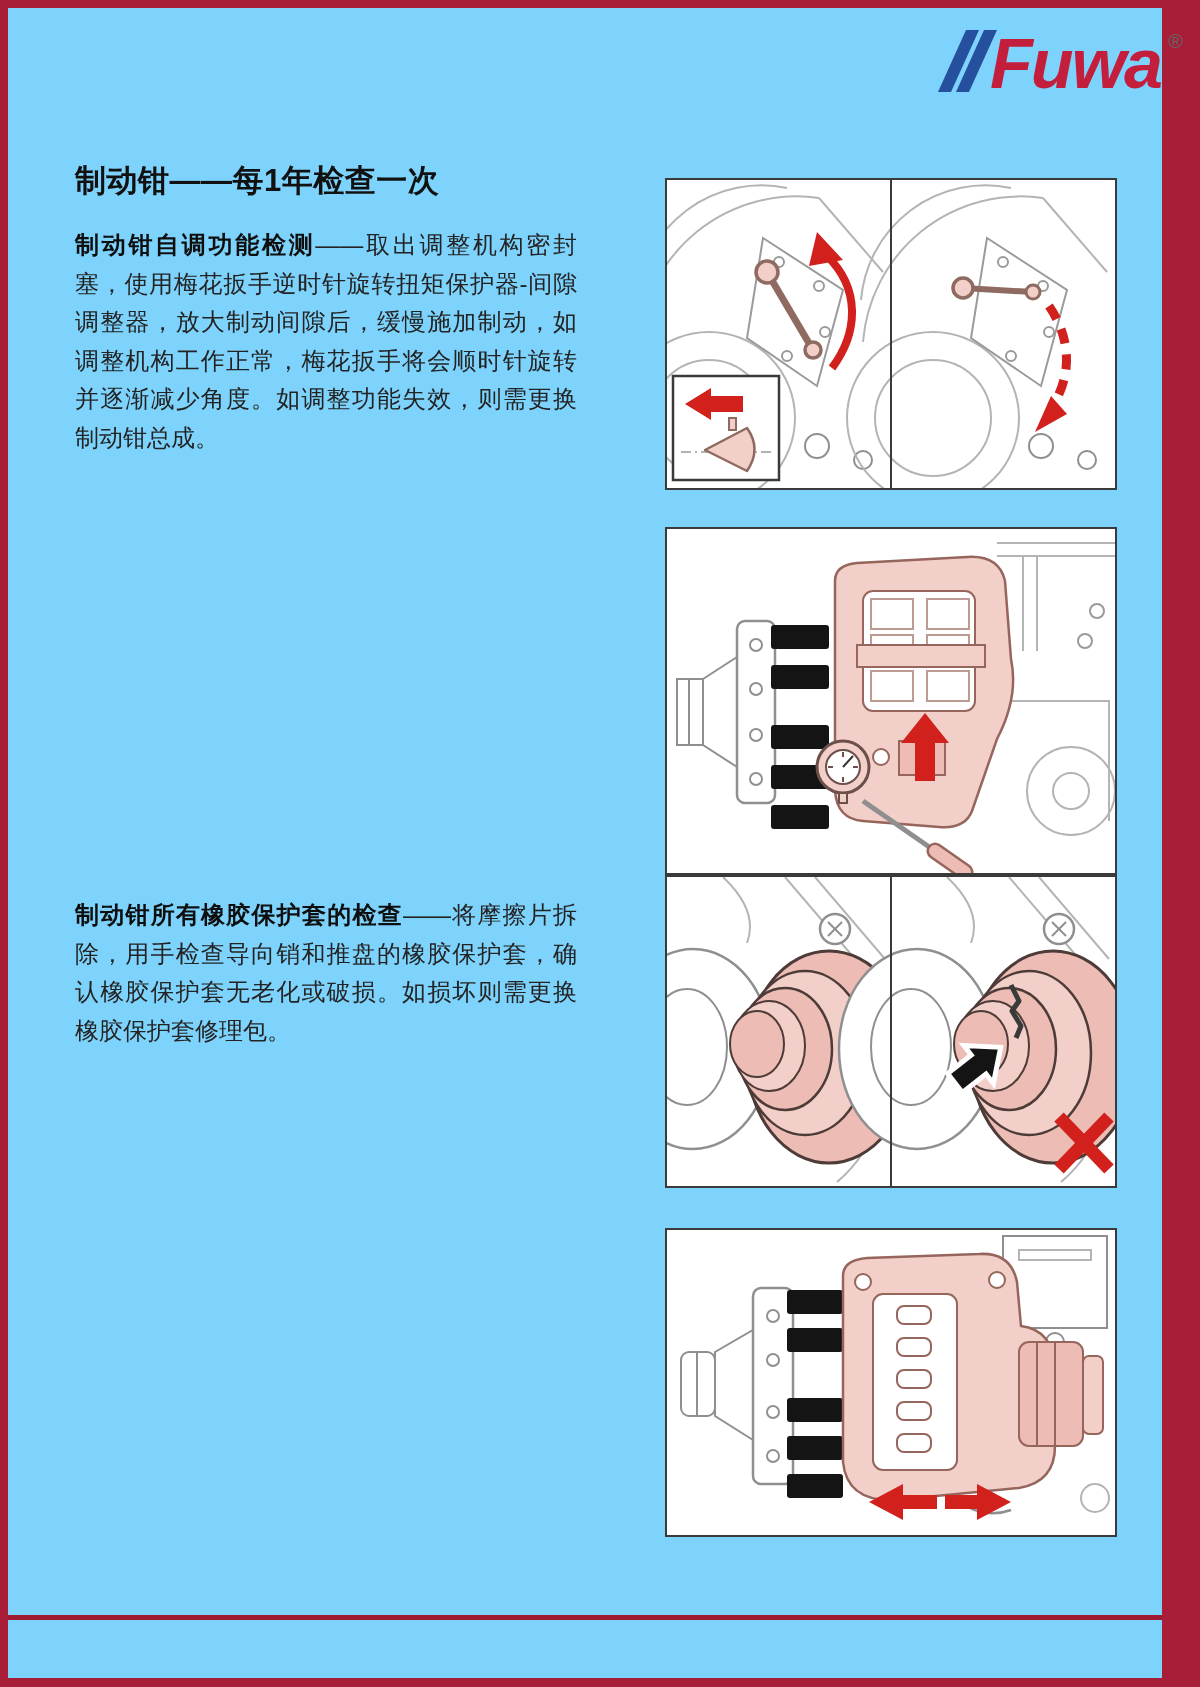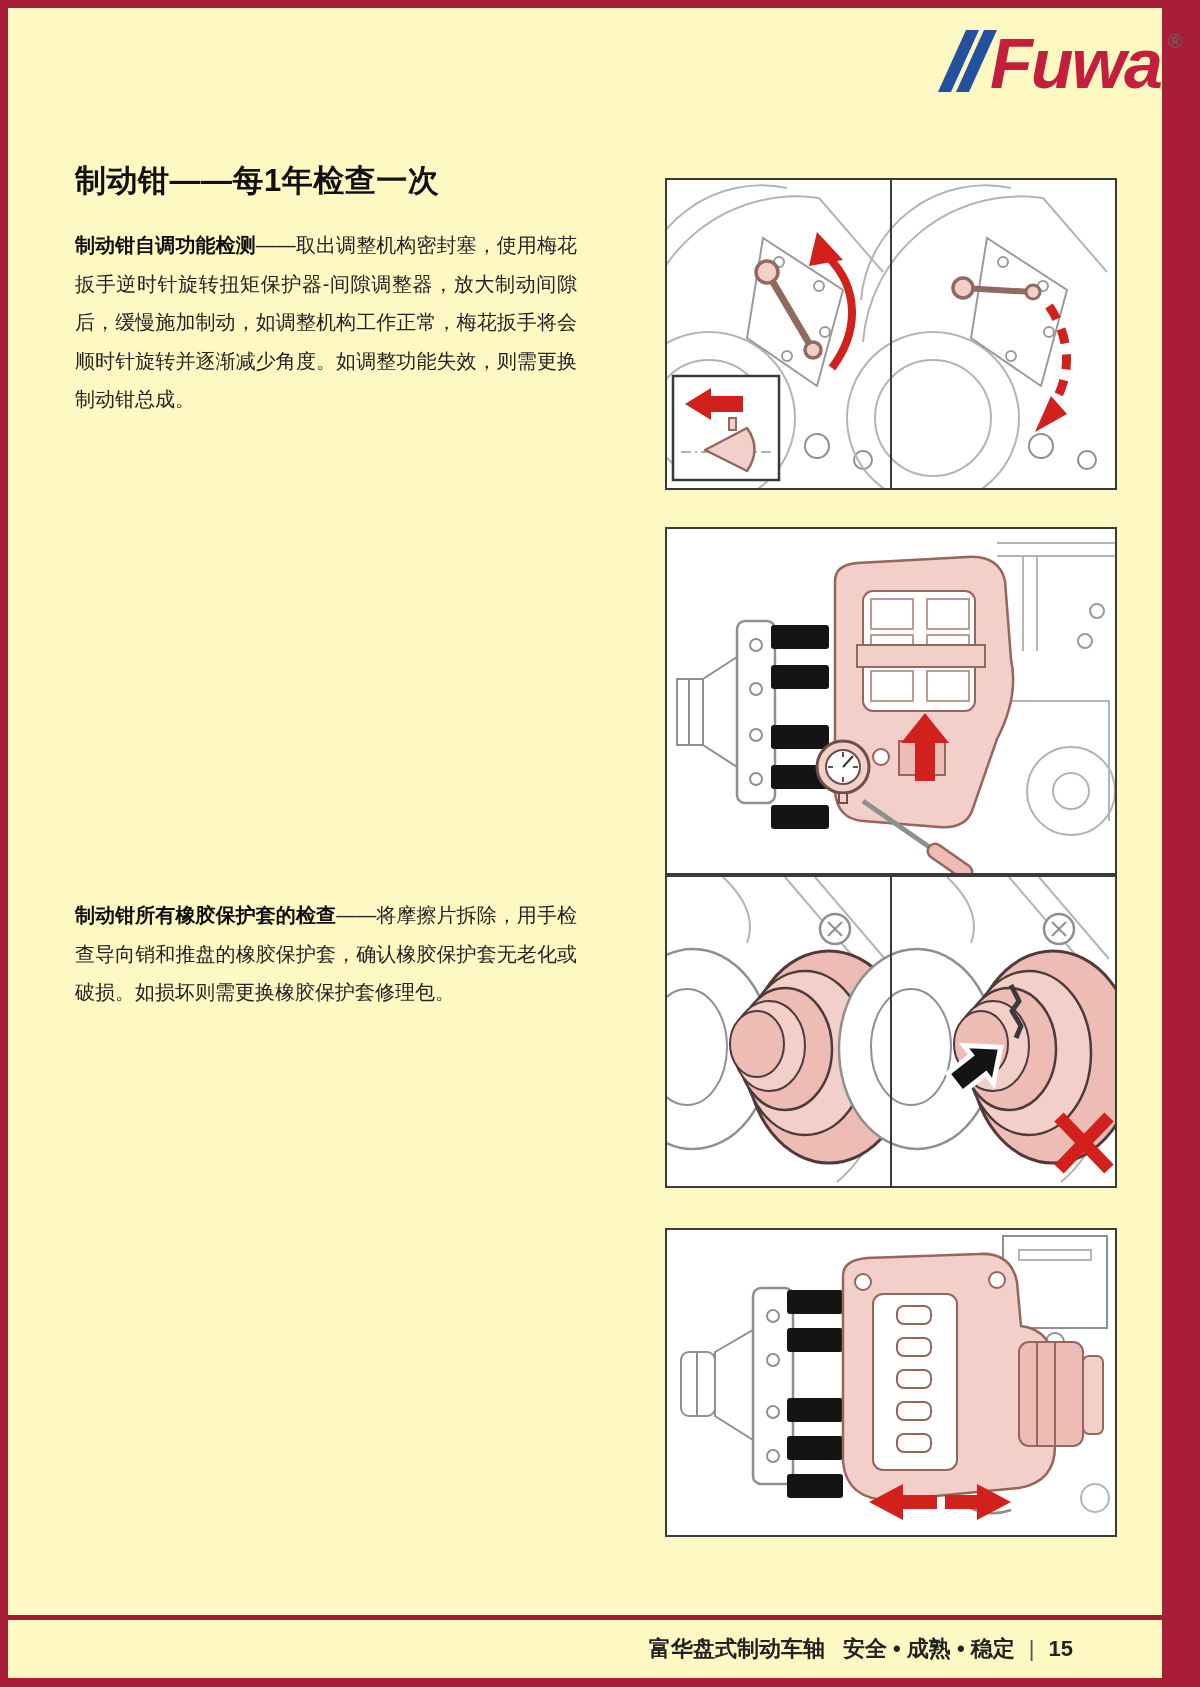--- a/index.html
+++ b/index.html
@@ -1,38 +1,38 @@
 <!DOCTYPE html>
 <html><head>
 <meta charset="utf-8">
 <style>
   html,body{margin:0;padding:0;background:#e8e8e8;}
   .page{
-    position:relative; width:1200px; height:1687px; background:#fef9c3;
+    position:relative; width:1200px; height:1687px; background:#7dd3fc;
     font-family:"Liberation Sans","DejaVu Sans",sans-serif; overflow:hidden;
     margin:0 auto;
   }
   
   .border-strip{position:absolute;background:#A81E38;}
   .border-top{top:0;left:0;width:1200px;height:8px;}
   .border-left{top:0;left:0;width:8px;height:1687px;}
   .border-bottom{bottom:0;left:0;width:1200px;height:9px;}
   .border-right{top:0;right:0;width:38px;height:1687px;}
 
   
   .logo{position:absolute;left:928px;top:16px;width:268px;height:90px;}
 
   
   .title{
     position:absolute;left:75px;top:160px;width:520px;margin:0;
     font-size:31px;font-weight:bold;color:#111;letter-spacing:.5px;
   }
   .para{
     position:absolute;left:75px;width:502px;margin:0;
-    font-size:20px;line-height:38.6px;color:#232323;text-align:justify;
+    font-size:24px;line-height:38.6px;color:#232323;text-align:justify;
   }
   .para b{color:#0e0e0e;}
   .p1{top:226px;} .p2{top:541px;} .p3{top:896px;} .p4{top:1241px;}
 
   
   .fig{
     position:absolute;left:665px;width:452px;background:#fff;
     border:2px solid #3a3a3a;box-sizing:border-box;
   }
   .fig svg{display:block;}
@@ -298,17 +298,14 @@
       <path d="M290,270 q26,20 54,10" stroke="#8f8f8f" stroke-width="2.5" fill="none"></path>
 
       <g fill="#D2201C">
         <polygon points="202,272 236,254 236,265 270,265 270,279 236,279 236,290"></polygon>
         <polygon points="344,272 310,254 310,265 278,265 278,279 310,279 310,290"></polygon>
       </g>
     </svg>
   </div>
 
   <div class="footer-line"></div>
-  <div class="footer">
-    <span class="bold">富华盘式制动车轴</span><span class="gap"></span><span class="bold">安全 • 成熟 • 稳定</span><span class="sep">|</span><span class="bold">15</span>
-  </div>
 
 </div>
 
 </body></html>

